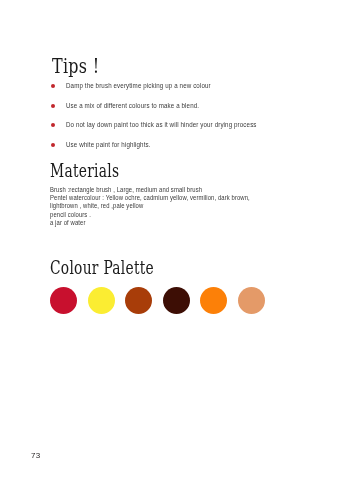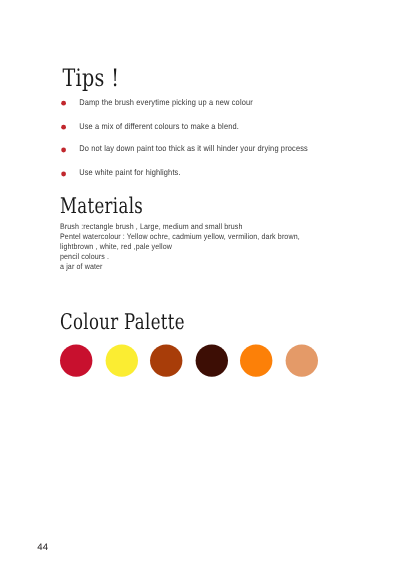--- a/index.html
+++ b/index.html
@@ -176,15 +176,15 @@
 
   <div id="palette-swatches">
     <div class="swatch" style="background: rgb(200, 16, 46);"></div>
     <div class="swatch" style="background: rgb(251, 237, 50);"></div>
     <div class="swatch" style="background: rgb(168, 61, 9);"></div>
     <div class="swatch" style="background: rgb(61, 14, 5);"></div>
     <div class="swatch" style="background: rgb(252, 128, 8);"></div>
     <div class="swatch" style="background: rgb(228, 154, 104);"></div>
   </div>
 
-  <div id="page-number">44</div>
+  <div id="page-number">73</div>
 
 </div>
 
 </body></html>

